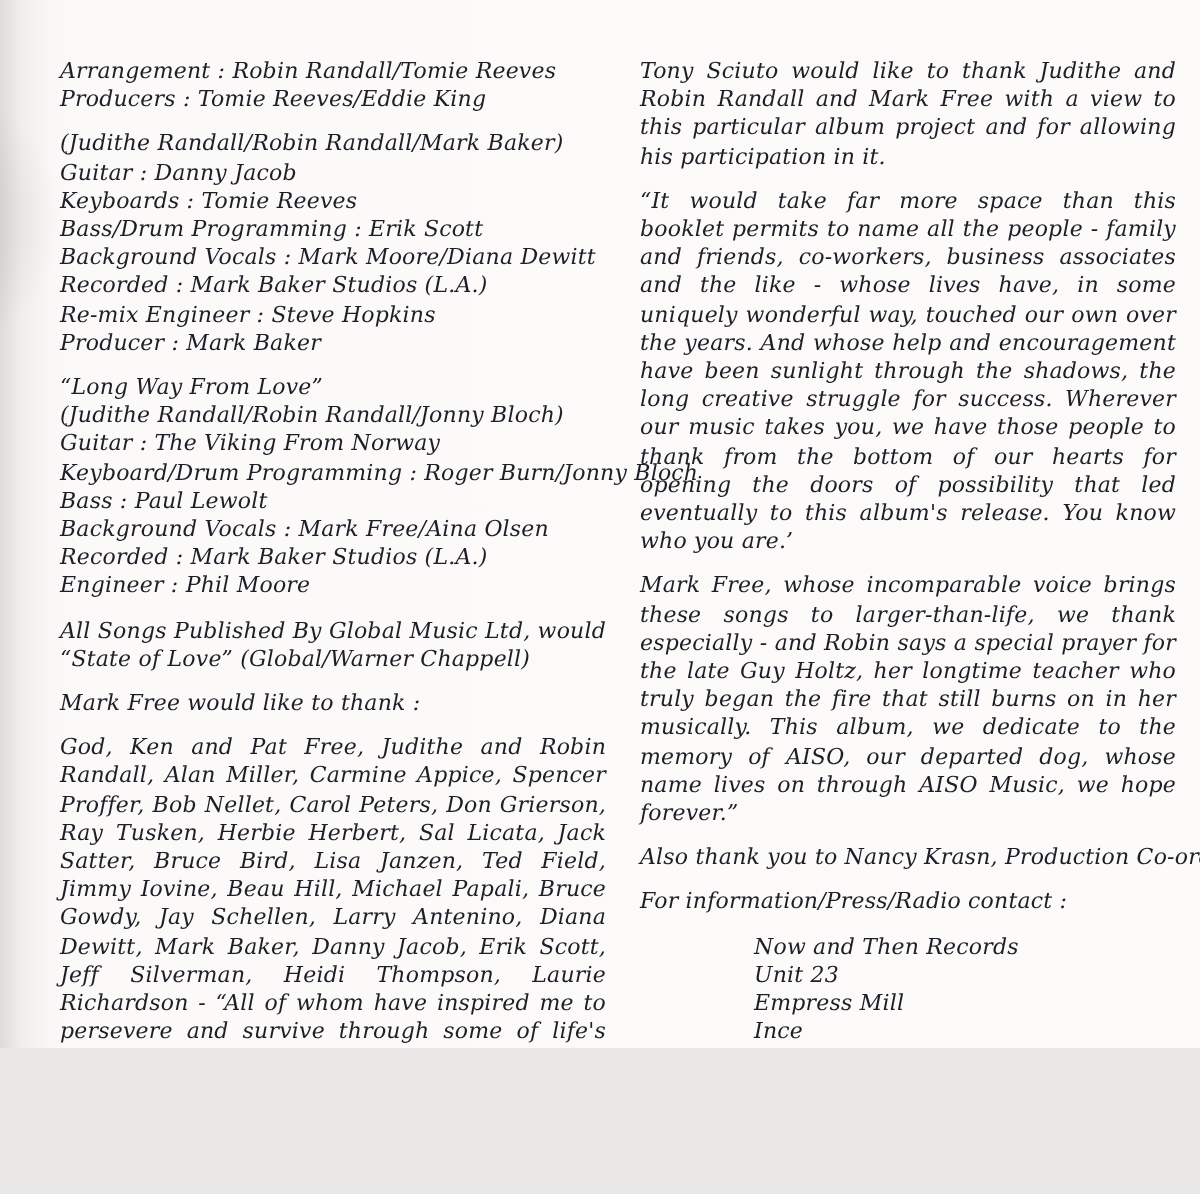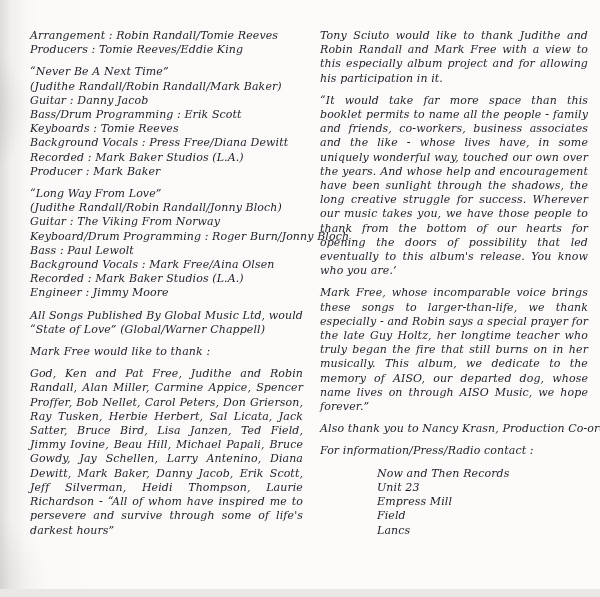--- a/index.html
+++ b/index.html
@@ -3,21 +3,21 @@
 <meta charset="utf-8">
 <style>
   html, body {
     margin: 0;
     padding: 0;
     background: #e9e8e6;
   }
   .page {
     position: relative;
     width: 600px;
-    height: 589px;
+    height: 524px;
     box-sizing: border-box;
     overflow: hidden;
     background:
       radial-gradient(circle at -40px 110px, rgba(150,148,145,0.35) 0, rgba(150,148,145,0.0) 70px),
       radial-gradient(circle at -30px 590px, rgba(170,168,165,0.30) 0, rgba(170,168,165,0.0) 80px),
       linear-gradient(90deg, #dddcda 0px, #efeeec 10px, #f9f8f6 26px, #fbfaf9 40px, #fcfbfa 100%);
     color: #1e1e28;
     font-family: "DejaVu Serif", serif;
     font-style: italic;
     display: flex;
@@ -43,56 +43,56 @@
 </head>
 <body>
 
 <div class="page">
   <div class="col col-left">
       <p class="para lines">
         <span class="line">Arrangement : Robin Randall/Tomie Reeves</span>
         <span class="line">Producers : Tomie Reeves/Eddie King</span>
       </p>
       <p class="para lines">
-        <span class="line">“Never Be A Next Time”</span>
         <span class="line">(Judithe Randall/Robin Randall/Mark Baker)</span>
         <span class="line">Guitar : Danny Jacob</span>
+        <span class="line">Keyboards : Tomie Reeves</span>
         <span class="line">Bass/Drum Programming : Erik Scott</span>
-        <span class="line">Keyboards : Tomie Reeves</span>
-        <span class="line">Background Vocals : Press Free/Diana Dewitt</span>
+        <span class="line">Background Vocals : Mark Moore/Diana Dewitt</span>
         <span class="line">Recorded : Mark Baker Studios (L.A.)</span>
+        <span class="line">Re-mix Engineer : Steve Hopkins</span>
         <span class="line">Producer : Mark Baker</span>
       </p>
       <p class="para lines">
         <span class="line">“Long Way From Love”</span>
         <span class="line">(Judithe Randall/Robin Randall/Jonny Bloch)</span>
         <span class="line">Guitar : The Viking From Norway</span>
         <span class="line">Keyboard/Drum Programming : Roger Burn/Jonny Bloch</span>
         <span class="line">Bass : Paul Lewolt</span>
         <span class="line">Background Vocals : Mark Free/Aina Olsen</span>
         <span class="line">Recorded : Mark Baker Studios (L.A.)</span>
-        <span class="line">Engineer : Jimmy Moore</span>
+        <span class="line">Engineer : Phil Moore</span>
       </p>
       <p class="para flow">All Songs Published By Global Music Ltd, would “State of Love” (Global/Warner Chappell)</p>
       <p class="para lines">
         <span class="line">Mark Free would like to thank :</span>
       </p>
       <p class="para flow">God, Ken and Pat Free, Judithe and Robin Randall, Alan Miller, Carmine Appice, Spencer Proffer, Bob Nellet, Carol Peters, Don Grierson, Ray Tusken, Herbie Herbert, Sal Licata, Jack Satter, Bruce Bird, Lisa Janzen, Ted Field, Jimmy Iovine, Beau Hill, Michael Papali, Bruce Gowdy, Jay Schellen, Larry Antenino, Diana Dewitt, Mark Baker, Danny Jacob, Erik Scott, Jeff Silverman, Heidi Thompson, Laurie Richardson - “All of whom have inspired me to persevere and survive through some of life's darkest hours”</p>
     </div>
   <div class="col col-right">
-      <p class="para flow">Tony Sciuto would like to thank Judithe and Robin Randall and Mark Free with a view to this especially album project and for allowing his participation in it.</p>
+      <p class="para flow">Tony Sciuto would like to thank Judithe and Robin Randall and Mark Free with a view to this particular album project and for allowing his participation in it.</p>
       <p class="para flow">“It would take far more space than this booklet permits to name all the people - family and friends, co-workers, business associates and the like - whose lives have, in some uniquely wonderful way, touched our own over the years. And whose help and encouragement have been sunlight through the shadows, the long creative struggle for success. Wherever our music takes you, we have those people to thank from the bottom of our hearts for opening the doors of possibility that led eventually to this album's release. You know who you are.’</p>
       <p class="para flow">Mark Free, whose incomparable voice brings these songs to larger-than-life, we thank especially - and Robin says a special prayer for the late Guy Holtz, her longtime teacher who truly began the fire that still burns on in her musically. This album, we dedicate to the memory of AISO, our departed dog, whose name lives on through AISO Music, we hope forever.”</p>
       <p class="para lines">
         <span class="line">Also thank you to Nancy Krasn, Production Co-ordinator.</span>
       </p>
       <p class="para lines">
         <span class="line">For information/Press/Radio contact :</span>
       </p>
       <p class="para address">
         <span class="line">Now and Then Records</span>
         <span class="line">Unit 23</span>
         <span class="line">Empress Mill</span>
-        <span class="line">Field</span>
+        <span class="line">Ince</span>
         <span class="line">Lancs</span>
       </p>
     </div>
 </div>
 
 </body></html>

